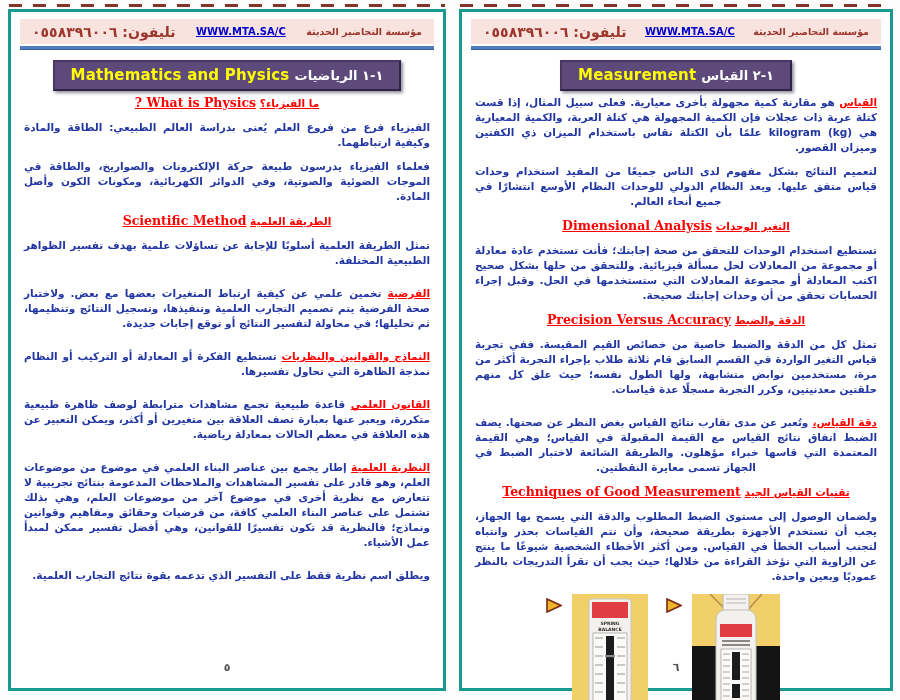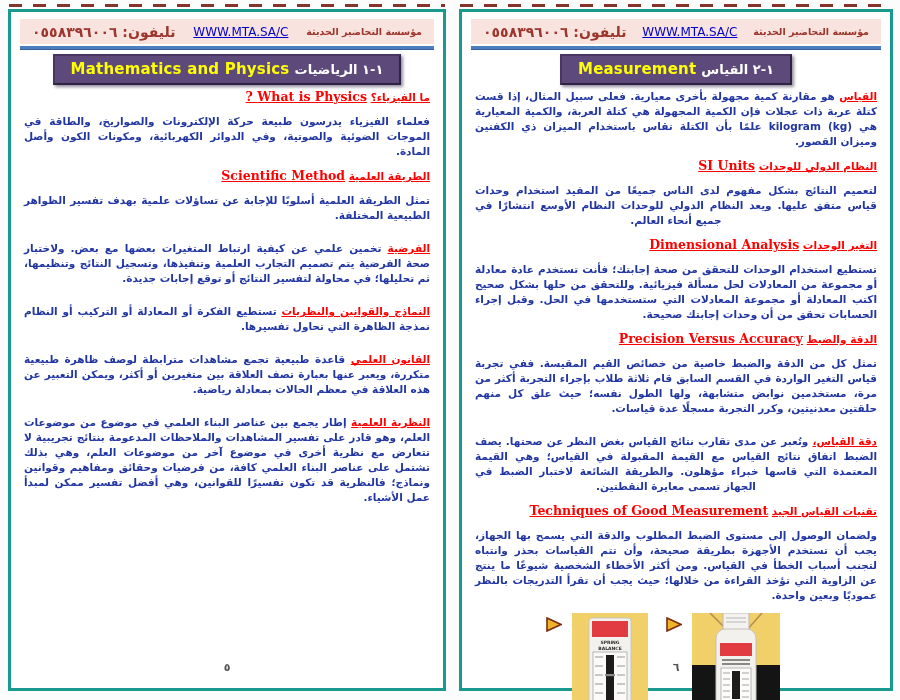--- a/index.html
+++ b/index.html
@@ -10,36 +10,36 @@
   .page { position:absolute; top:9px; height:682px; background:#fff;
           border:3px solid #1a9a8e; }
   .page.left  { left:8px;   width:438px; }
   .page.right { left:459px; width:434px; }
   .page::before { content:""; position:absolute; top:-8px; left:-2px; right:-2px; height:3px;
           background:repeating-linear-gradient(90deg,#83352b 0 13px, transparent 13px 24px); }
 
   .pg-header { direction:rtl; display:flex; align-items:center; justify-content:space-between;
           background:#f8e3de; margin:7px 9px 0; padding:4px 12px; height:25px; }
   .org   { color:#9c352b; font-weight:bold; font-size:9.5px; }
-  .link  { color:#0000cc; font-weight:normal; font-size:12px; text-decoration:underline; cursor:pointer; }
+  .link  { color:#0000cc; font-weight:bold; font-size:10px; text-decoration:underline; cursor:pointer; }
   .phone { color:#9c352b; font-weight:bold; font-size:14px; }
 
   .rule { height:4px; background:#4d7ebf; margin:2px 9px 0; border-bottom:1px solid #35609a; }
 
-  .title-box { direction:rtl; width:fit-content; margin:4px auto 4px; background:#5d4a7b;
+  .title-box { direction:rtl; width:fit-content; margin:10px auto 4px; background:#5d4a7b;
           border:2px solid #473660; border-right-color:#2e2342; border-bottom-color:#2e2342;
           box-shadow:2px 2px 3px rgba(60,50,80,.55); padding:3px 16px 5px; white-space:nowrap; }
   .t-ar { color:#fff; font-weight:bold; font-size:13px; }
   .t-en { color:#ffff00; font-weight:bold; font-size:15px; letter-spacing:.2px; }
 
   .content { direction:rtl; padding:0 13px; color:#2136a0; font-weight:bold;
           font-size:10.5px; line-height:15px; text-align:justify; }
   .content p { margin:0 0 9px; }
   .h { color:#f00; font-weight:bold; margin:12px 0 3px; text-align:right; }
-  .h.center { }
+  .h.center { text-align:center; }
   .h .h-ar { font-size:10.5px; text-decoration:underline; }
   .h .h-en { font-size:12.5px; text-decoration:underline; font-family:"DejaVu Serif", serif; }
   .lead { color:#f00; text-decoration:underline; }
   .gap-lg { margin-top:32px !important; }
   .gap-md { margin-top:18px !important; }
   .last-center { text-align-last:center; }
 
   .fig-row { position:relative; direction:ltr; display:flex; justify-content:center;
           gap:44px; margin-top:10px; }
   .fig { position:relative; }
@@ -61,34 +61,36 @@
     </div>
     <div class="rule"></div>
 
     <div class="title-box">
       <span class="t-ar">١-١ الرياضيات</span>
       <span class="t-en">Mathematics and Physics</span>
     </div>
 
     <div class="content">
       <p class="h center"><span class="h-ar">ما الفيزياء؟</span> <span class="h-en">What is Physics ?</span></p>
+      <p>الفيزياء فرع من فروع العلم يُعنى بدراسة العالم الطبيعي: الطاقة والمادة وكيفية ارتباطهما.</p>
       <p>فعلماء الفيزياء يدرسون طبيعة حركة الإلكترونات والصواريخ، والطاقة في الموجات الضوئية والصوتية، وفي الدوائر الكهربائية، ومكونات الكون وأصل المادة.</p>
 
 
       <p class="h center"><span class="h-ar">الطريقة العلمية</span> <span class="h-en">Scientific Method</span></p>
       <p>تمثل الطريقة العلمية أسلوبًا للإجابة عن تساؤلات علمية بهدف تفسير الظواهر الطبيعية المختلفة.</p>
 
       <p class="gap-md"><span class="lead">الفرضية</span><span> تخمين علمي عن كيفية ارتباط المتغيرات بعضها مع بعض. ولاختبار صحة الفرضية يتم تصميم التجارب العلمية وتنفيذها، وتسجيل النتائج وتنظيمها، ثم تحليلها؛ في محاولة لتفسير النتائج أو توقع إجابات جديدة.</span></p>
 
       <p class="gap-md"><span class="lead">النماذج والقوانين والنظريات</span><span> تستطيع الفكرة أو المعادلة أو التركيب أو النظام نمذجة الظاهرة التي تحاول تفسيرها.</span></p>
 
       <p class="gap-md"><span class="lead">القانون العلمي</span><span> قاعدة طبيعية تجمع مشاهدات مترابطة لوصف ظاهرة طبيعية متكررة، ويعبر عنها بعبارة تصف العلاقة بين متغيرين أو أكثر، ويمكن التعبير عن هذه العلاقة في معظم الحالات بمعادلة رياضية.</span></p>
 
       <p class="gap-md"><span class="lead">النظرية العلمية</span><span> إطار يجمع بين عناصر البناء العلمي في موضوع من موضوعات العلم، وهو قادر على تفسير المشاهدات والملاحظات المدعومة بنتائج تجريبية لا تتعارض مع نظرية أخرى في موضوع آخر من موضوعات العلم، وهي بذلك تشتمل على عناصر البناء العلمي كافة، من فرضيات وحقائق ومفاهيم وقوانين ونماذج؛ فالنظرية قد تكون تفسيرًا للقوانين، وهي أفضل تفسير ممكن لمبدأ عمل الأشياء.</span></p>
 
+      <p class="gap-md">ويطلق اسم نظرية فقط على التفسير الذي تدعمه بقوة نتائج التجارب العلمية.</p>
     </div>
 
     <div class="pagenum">٥</div>
   </div>
 
   <div class="page right">
     <div class="pg-header">
       <span class="org">مؤسسة التحاضير الحديثة</span>
       <a class="link">WWW.MTA.SA/C</a>
       <span class="phone">تليفون: ٠٥٥٨٣٩٦٠٠٦</span>
@@ -96,21 +98,20 @@
     <div class="rule"></div>
 
     <div class="title-box">
       <span class="t-ar">١-٢ القياس</span>
       <span class="t-en">Measurement</span>
     </div>
 
     <div class="content">
       <p><span class="lead">القياس</span><span> هو مقارنة كمية مجهولة بأخرى معيارية. فعلى سبيل المثال، إذا قست كتلة عربة ذات عجلات فإن الكمية المجهولة هي كتلة العربة، والكمية المعيارية هي kilogram (kg) علمًا بأن الكتلة تقاس باستخدام الميزان ذي الكفتين وميزان القصور.</span></p>
 
-      <p class="h"><span class="h-ar">النظام الدولي للوحدات</span> <span class="h-en">SI Units</span></p>
       <p class="last-center">لتعميم النتائج بشكل مفهوم لدى الناس جميعًا من المفيد استخدام وحدات قياس متفق عليها. ويعد النظام الدولي للوحدات النظام الأوسع انتشارًا في جميع أنحاء العالم.</p>
 
       <p class="h center"><span class="h-ar">التغير الوحدات</span> <span class="h-en">Dimensional Analysis</span></p>
       <p>تستطيع استخدام الوحدات للتحقق من صحة إجابتك؛ فأنت تستخدم عادة معادلة أو مجموعة من المعادلات لحل مسألة فيزيائية. وللتحقق من حلها بشكل صحيح اكتب المعادلة أو مجموعة المعادلات التي ستستخدمها في الحل. وقبل إجراء الحسابات تحقق من أن وحدات إجابتك صحيحة.</p>
 
       <p class="h center"><span class="h-ar">الدقة والضبط</span> <span class="h-en">Precision Versus Accuracy</span></p>
       <p>تمثل كل من الدقة والضبط خاصية من خصائص القيم المقيسة. ففي تجربة قياس التغير الواردة في القسم السابق قام ثلاثة طلاب بإجراء التجربة أكثر من مرة، مستخدمين نوابض متشابهة، ولها الطول نفسه؛ حيث علق كل منهم حلقتين معدنيتين، وكرر التجربة مسجلًا عدة قياسات.</p>
 
       <p class="gap-md last-center"><span class="lead">دقة القياس،</span><span> وتُعبر عن مدى تقارب نتائج القياس بغض النظر عن صحتها. يصف الضبط اتفاق نتائج القياس مع القيمة المقبولة في القياس؛ وهي القيمة المعتمدة التي قاسها خبراء مؤهلون. والطريقة الشائعة لاختبار الضبط في الجهاز تسمى معايرة النقطتين.</span></p>
 

